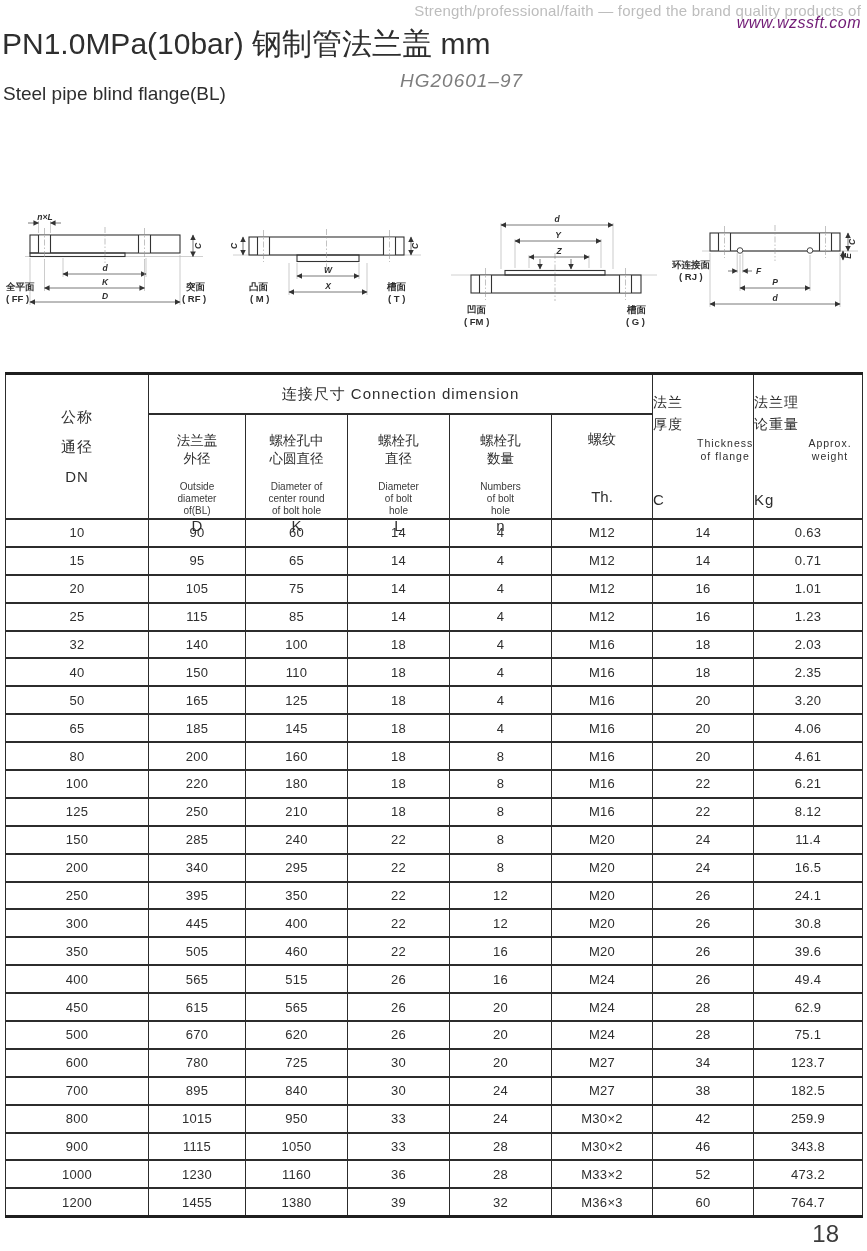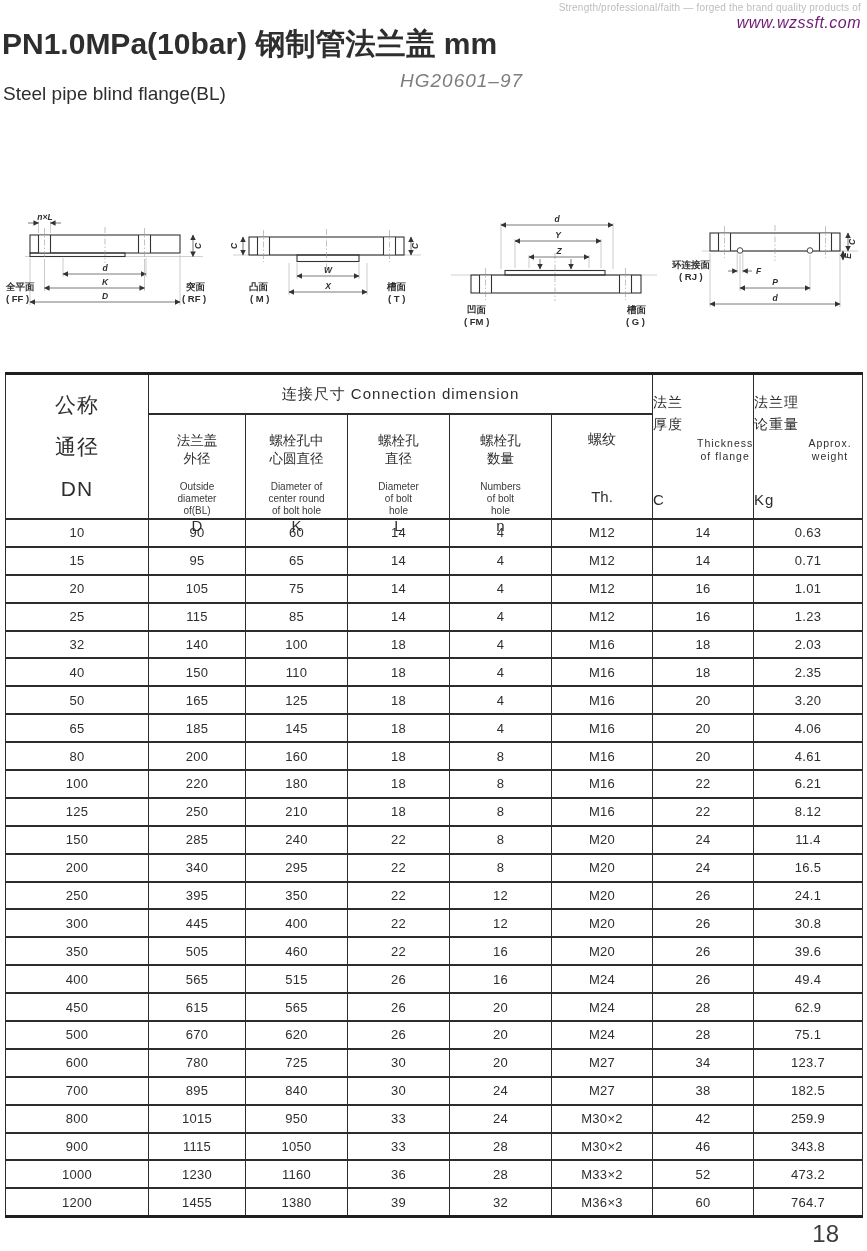--- a/index.html
+++ b/index.html
@@ -1,23 +1,23 @@
 <!DOCTYPE html>
 <html><head>
 <meta charset="utf-8">
 <style>
   html,body { margin:0; padding:0; }
   body {
     width:867px; height:1251px; position:relative; background:#ffffff;
     font-family:"Liberation Sans","DejaVu Sans",sans-serif; color:#333;
     overflow:hidden;
   }
-  .tagline { position:absolute; top:2px; right:6px; font-size:10px; color:#bdbdbd; letter-spacing:.2px;text-align:center; }
+  .tagline { position:absolute; top:2px; right:6px; font-size:15px; color:#bdbdbd; letter-spacing:.2px;text-align:center; }
   .website { position:absolute; top:14px; right:6px; font-size:16px; font-style:italic; color:#701a75; letter-spacing:.5px; }
-  .title   { position:absolute; top:24px; left:2px; font-size:30px; color:#2e2e2e; white-space:nowrap;font-weight:bold; }
+  .title   { position:absolute; top:24px; left:2px; font-size:30px; color:#2e2e2e; white-space:nowrap; }
   .subtitle{ position:absolute; top:71px; left:3px; font-size:19px; color:#2e2e2e;margin-top:12px; }
   .standard{ position:absolute; top:70px; left:400px; font-size:19px; font-weight:normal; font-style:italic; color:#7d7d7d; letter-spacing:1px; }
 
   .drawings { position:absolute; top:213px; left:5px; width:857px; display:flex; justify-content:space-between; align-items:flex-start; }
   svg text { font-family:"Liberation Sans","DejaVu Sans",sans-serif; fill:#2e2e2e; }
   .dimtxt  { font-size:8.5px; font-weight:bold; font-style:italic; }
   .facetxt { font-size:9.5px; font-weight:bold; }
   .bodyline{ stroke:#333; stroke-width:1.1; fill:none; }
   .dimline { stroke:#555; stroke-width:.8; fill:none; }
   .extline { stroke:#aaa; stroke-width:.6; }
@@ -25,21 +25,21 @@
   .gline   { stroke:#c4c4c4; stroke-width:.8; }
 
   .table-wrap { position:absolute; top:372px; left:5px; width:857px; }
   table { width:100%; border-collapse:collapse; table-layout:fixed;
           border-top:3px solid #1f1f1f; border-bottom:3px solid #1f1f1f; }
   th,td { border:1px solid #2c2c2c; border-top-width:2px; border-bottom-width:2px;
           padding:0; text-align:center; vertical-align:middle; font-weight:normal; color:#2e2e2e; }
   thead tr.group-row th { height:38px; font-size:15px; letter-spacing:1px; }
   tbody td { height:25.9px; font-size:13px; letter-spacing:.3px; }
   .ml { white-space:pre-line; }
-  .dn-stack  { display:flex; flex-direction:column; justify-content:center; align-items:center; height:136px; font-size:21px; line-height:2.0; }
+  .dn-stack  { display:flex; flex-direction:column; justify-content:center; align-items:center; height:136px; font-size:15px; line-height:2.0; }
   .tall-stack{ display:flex; flex-direction:column; align-items:flex-start; height:143px; box-sizing:border-box; padding:17px 0 10px; }
   .tall-stack .zh { font-size:14px; line-height:1.55; }
   .tall-stack .en { font-size:10.5px; line-height:1.2; margin-top:2px;margin-left:44px; }
   .tall-stack .sym{ margin-top:auto; font-size:15px; }
   .sub-stack { display:flex; flex-direction:column; align-items:center; height:81px; box-sizing:border-box; padding:6px 0 4px; }
   .sub-stack .zh { font-size:13.5px; line-height:1.35; }
   .sub-stack .en { font-size:10px; line-height:1.18; margin-top:13px; color:#3a3a3a; }
   .sub-stack .sym{ margin-top:auto; font-size:15px; }
   .center-stack { justify-content:center;gap:32px; }
   .center-stack .zh { font-size:14px; }

